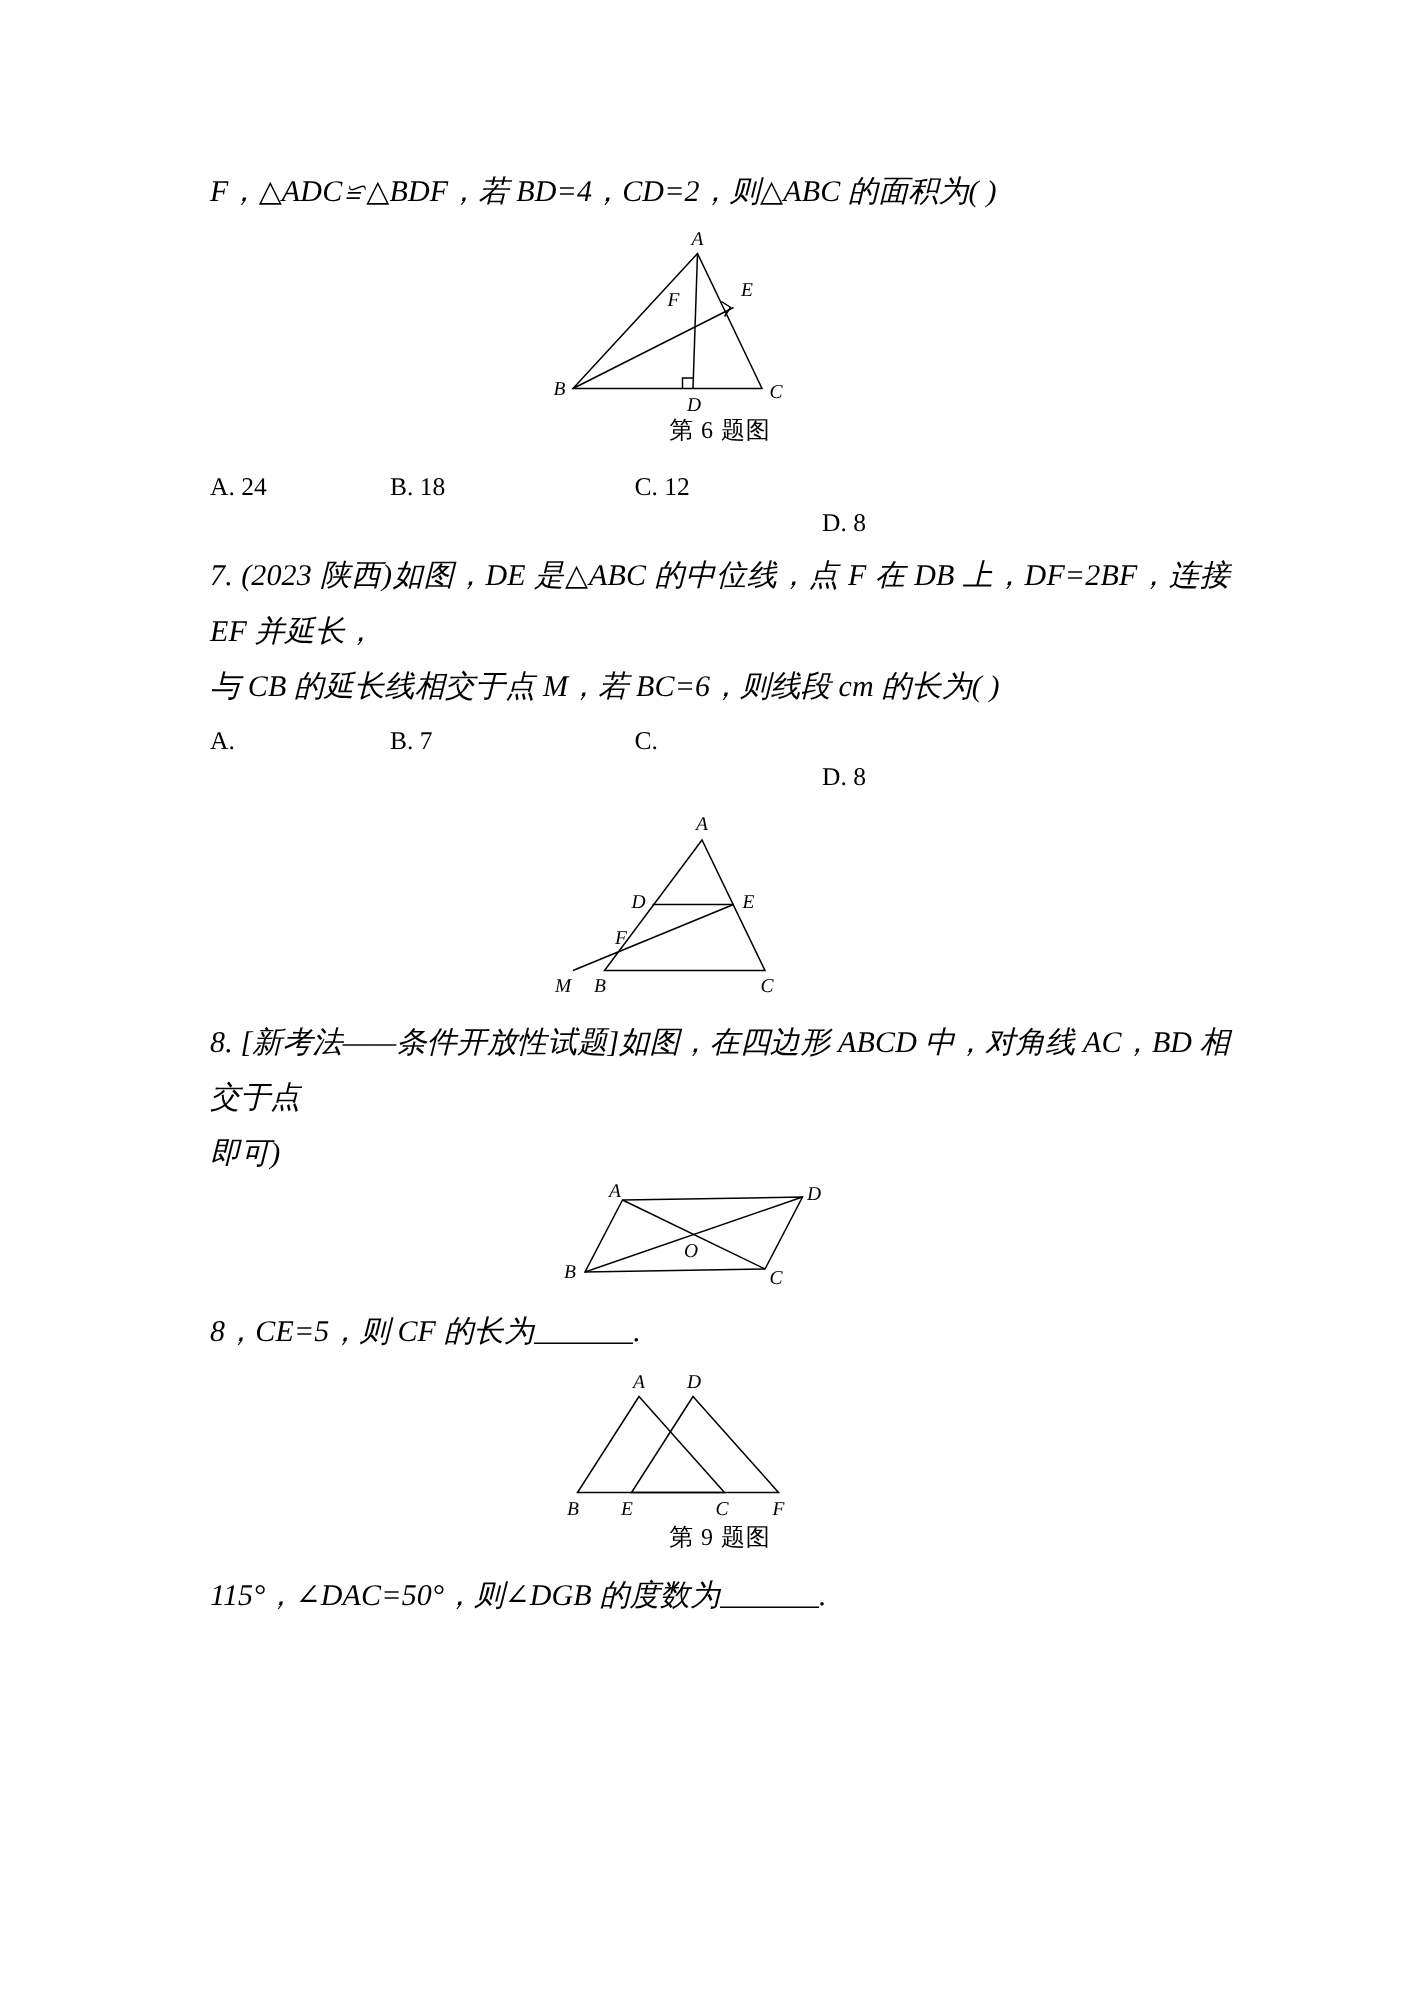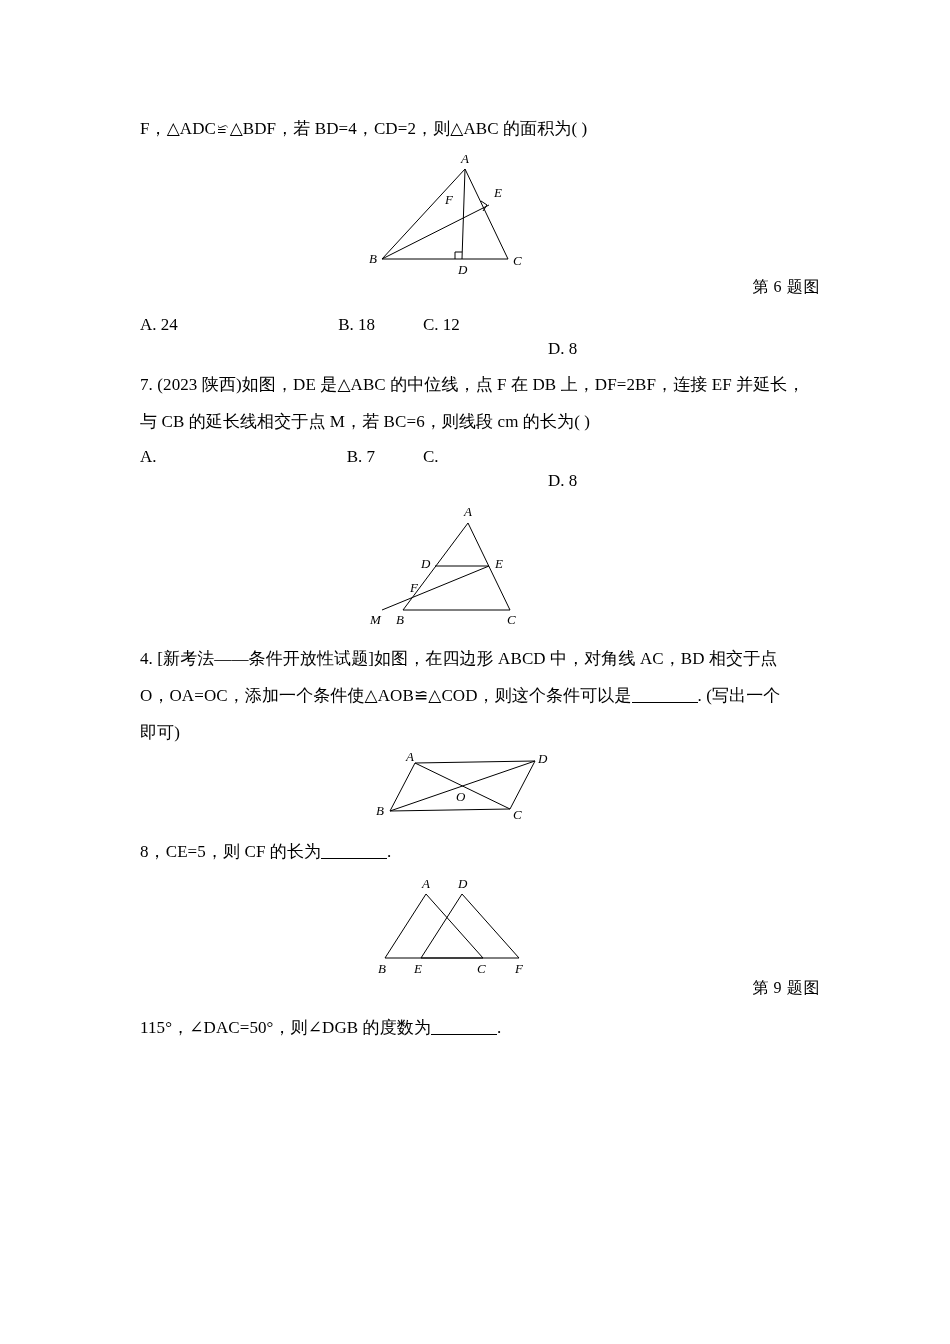--- a/index.html
+++ b/index.html
@@ -24,44 +24,45 @@
   }
   .content {
     position: absolute;
     left: 140px;
     top: 110px;
     width: 680px;
   }
 
   
   .qline {
-    font-size: 17px;
+    font-size: 20px;
     line-height: 37px;
     letter-spacing: 0.1px;
     text-align: justify;
     text-justify: inter-ideograph;
     white-space: normal;
+    font-style: italic;
   }
   .qblock { margin: 0 0 0 0; }
 
   .options {
     font-size: 17px;
     line-height: 34px;
     display: flex;
   }
   .options .opt {
     display: inline-block;
   }
   .opt-a { width: 120px; }
-  .opt-b { width: 115px; text-align: right; }
+  .opt-b { width: 115px; }
   .opt-c { width: 125px; margin-left: 48px; }
   .opt-d { width: 100px; margin-top: 24px; }
 
   .figcap {
-    text-align: right;
+    text-align: center;
     font-size: 16px;
     letter-spacing: 0.6px;
     margin-top: 2px;
   }
   .fig {
     position: relative;
     margin: 0 auto;
   }
   .fig svg { display: block; margin: 0 auto; }
 
@@ -150,24 +151,21 @@
       <text x="145" y="70">E</text>
       <text x="60" y="94">F</text>
       <text x="20" y="126">M</text>
       <text x="46" y="126">B</text>
       <text x="157" y="126">C</text>
     </svg>
   </div>
 
   <div class="spacer10"></div>
 
-  <div class="qline">4. [新考法——条件开放性试题]如图，在四边形 ABCD 中，对角线 AC，BD 相交于点</div>
-  <div class="qline">
-    <span>O，OA=OC，添加一个条件使△AOB≌△COD，则这个条件可以是</span><span class="blank-ul"></span><span>. (写出一个</span>
-  </div>
+  <div class="qline">8. [新考法——条件开放性试题]如图，在四边形 ABCD 中，对角线 AC，BD 相交于点</div>
   <div class="qline">即可)</div>
 
   <div class="fig">
     <svg width="260" height="72" viewBox="0 0 260 72">
 
       <polygon points="65,12 185,10 160,58 40,60"></polygon>
 
       <line x1="65" y1="12" x2="160" y2="58"></line>
       <line x1="40" y1="60" x2="185" y2="10"></line>
 

